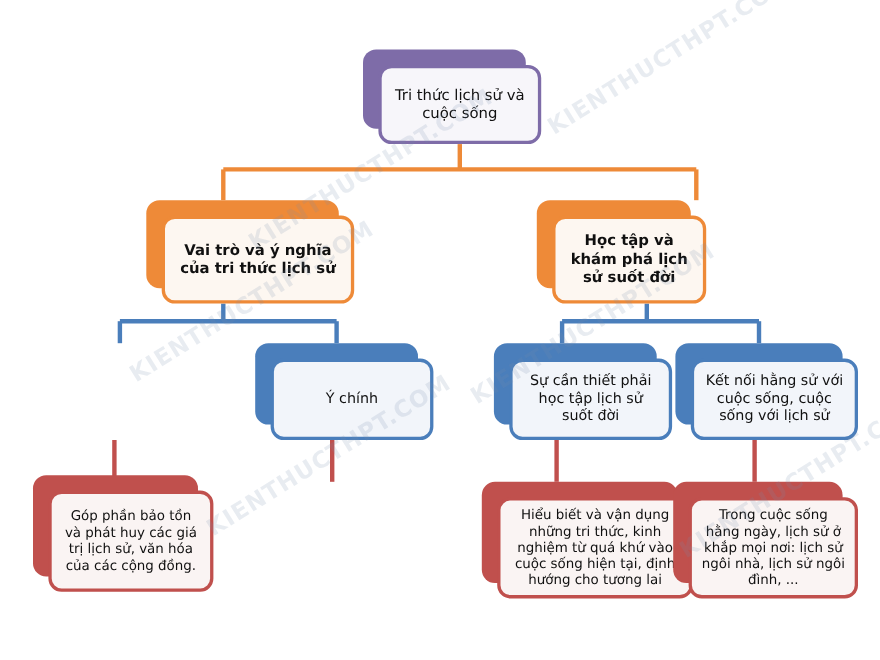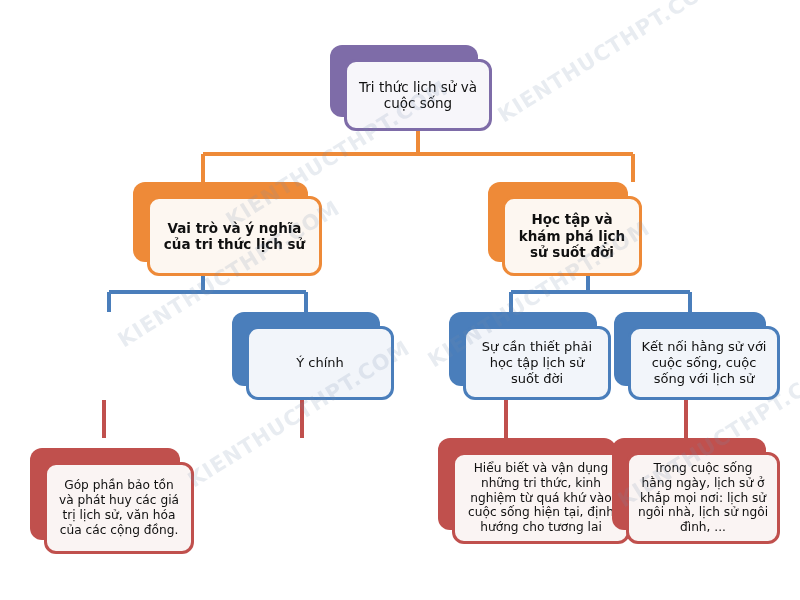--- a/index.html
+++ b/index.html
@@ -126,21 +126,21 @@
   .n-l3d { left: 614px; top: 312px; width: 152px; }
 
   
   .lvl4 { height: 92px; }
   .lvl4 .shadowbox { background: #C0504D; }
   .lvl4 .frontbox {
     background: #FAF4F3;
     border-color: #C0504D;
   }
   .lvl4 .label { font-size: 12.2px; font-weight: 400; }
-  .n-l4a { left: 30px; top: 448px; width: 150px; }
+  .n-l4a { left: 30px; top: 432px; width: 150px; }
   .n-l4b { left: 212px; top: 438px; width: 182px; }
   .n-l4c { left: 438px; top: 438px; width: 150px; padding-left: 28px; }
   .n-l4d { left: 612px; top: 438px; width: 154px; }
 </style>
 </head>
 <body>
 
 <div id="diagram">
 
   <svg class="conn-svg" viewBox="0 0 800 600">

